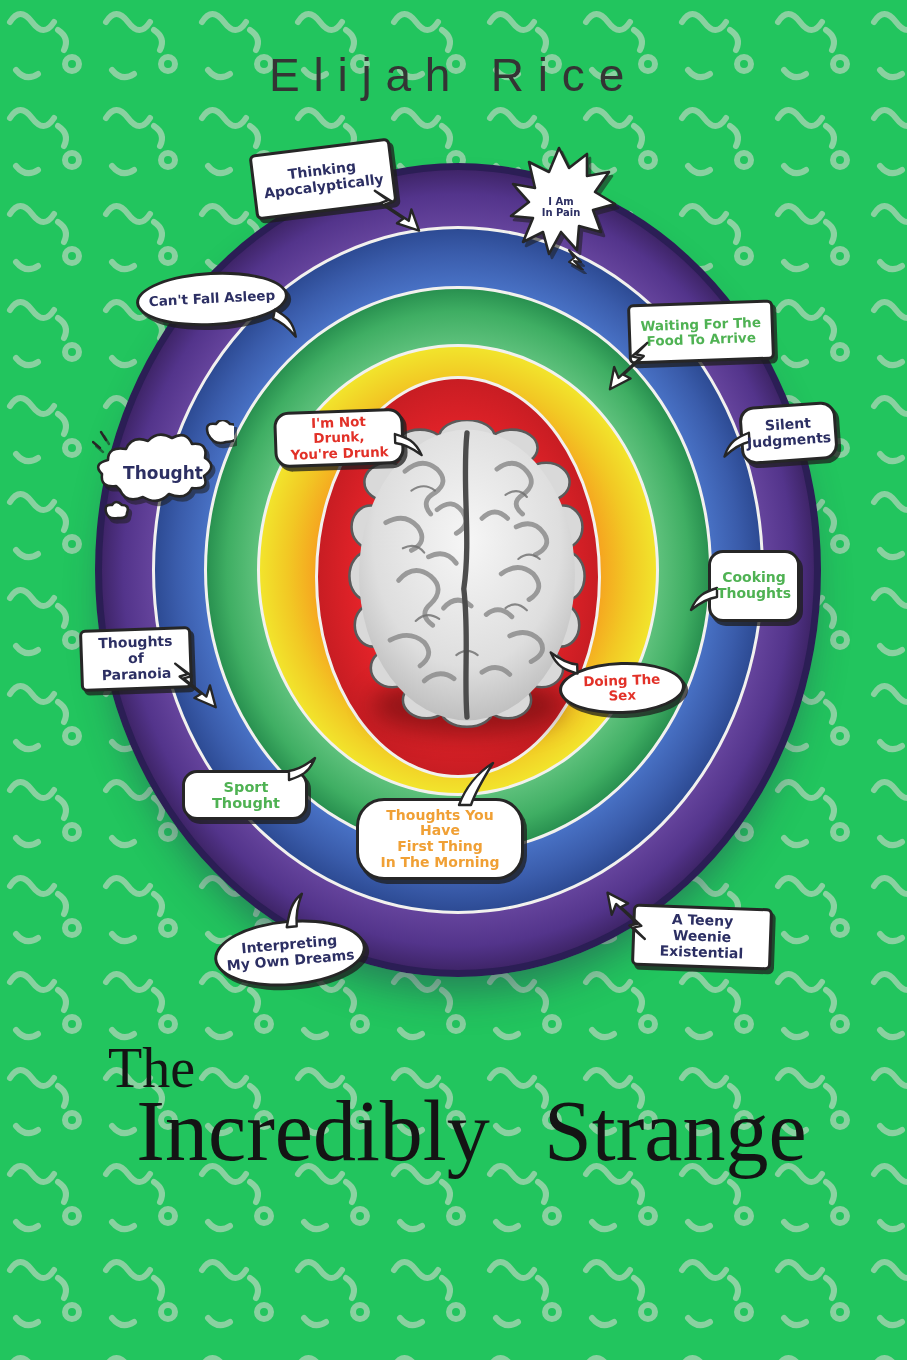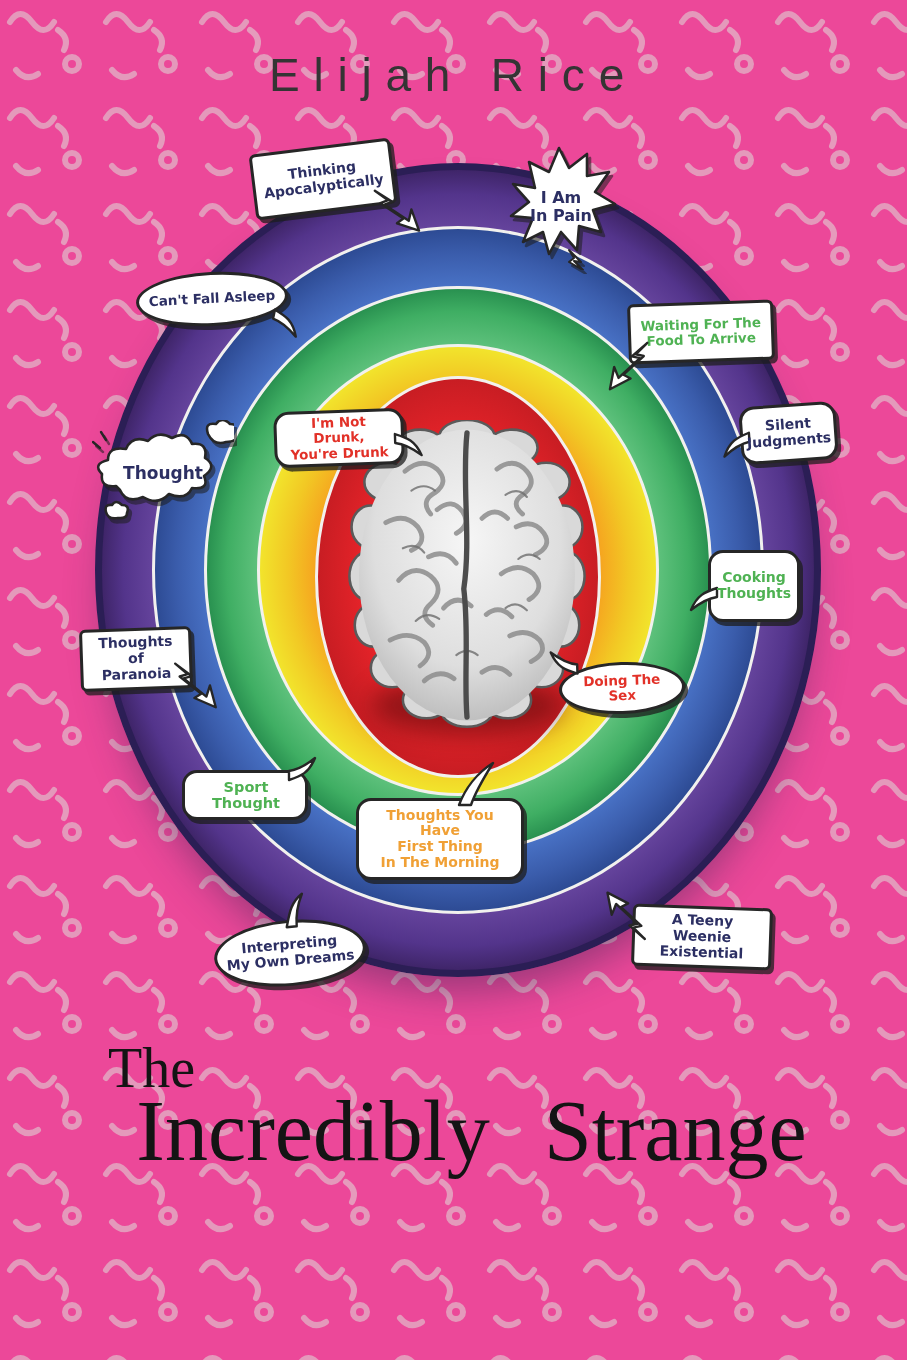--- a/index.html
+++ b/index.html
@@ -1,17 +1,17 @@
 <!DOCTYPE html>
 <html><head>
 <meta charset="utf-8">
 <style>
   html,body{margin:0;padding:0;}
   body{background:#e8e7e4;font-family:"Liberation Sans",sans-serif;}
-  .cover{position:relative;width:907px;height:1360px;margin:0 auto;background:#ec4899;overflow:hidden;}
+  .cover{position:relative;width:907px;height:1360px;margin:0 auto;background:#22c55e;overflow:hidden;}
   .pattern{position:absolute;inset:0;opacity:.55;}
   
   .author{position:absolute;top:48px;left:0;right:0;text-align:center;
     font-size:46px;letter-spacing:.30em;color:#343434;font-weight:400;}
   
   .ring{position:absolute;border-radius:50%;box-sizing:border-box;}
   #ring-purple{left:95px;top:163px;width:726px;height:814px;border:7px solid #2b1e55;
     background:radial-gradient(closest-side,#6b49a2 60%,#6b49a2 83%,#53348b 94%,#3f2569 100%);
     box-shadow:0 26px 40px -12px rgba(45,35,80,.45);}
   #ring-blue{left:152px;top:226px;width:612px;height:688px;border:3px solid #f2f1ee;
@@ -40,32 +40,32 @@
   .b-free .txt{position:relative;z-index:2;}
   .c-navy{color:#2c2f63;}
   .c-green{color:#4fb253;}
   .c-red{color:#e23128;}
   .c-orange{color:#f0a035;}
   .tail{position:absolute;z-index:-1;overflow:visible;}
   .tail path,.zig path{fill:#fff;stroke:#262626;stroke-width:2.4;stroke-linejoin:round;}
   .zig{position:absolute;overflow:visible;}
   
   #b-thinking{left:252px;top:146px;width:142px;height:66px;font-size:14px;transform:rotate(-7deg);}
-  #b-pain{left:503px;top:144px;width:116px;height:126px;font-size:16px;}
+  #b-pain{left:503px;top:144px;width:116px;height:126px;font-size:10px;}
   #b-asleep{left:136px;top:272px;width:152px;height:54px;font-size:13.5px;transform:rotate(-3deg);}
   #b-waiting{left:628px;top:302px;width:146px;height:60px;font-size:13.5px;transform:rotate(-2deg);}
   #b-boredom{left:92px;top:420px;width:142px;height:108px;font-size:17px;}
   #b-notdrunk{left:274px;top:410px;width:130px;height:56px;font-size:13.5px;transform:rotate(-2deg);}
   #b-silent{left:740px;top:404px;width:97px;height:58px;font-size:14px;transform:rotate(-4deg);}
   #b-cooking{left:708px;top:550px;width:92px;height:72px;font-size:14px;}
   #b-paranoia{left:80px;top:628px;width:112px;height:62px;font-size:14px;transform:rotate(-2deg);}
   #b-sex{left:559px;top:662px;width:126px;height:52px;font-size:13.5px;transform:rotate(-2deg);}
   #b-work{left:702px;top:746px;width:134px;height:50px;font-size:14.5px;}
   #b-sport{left:182px;top:770px;width:126px;height:50px;font-size:14.5px;padding-left:10px;}
-  #b-morning{left:356px;top:798px;width:168px;height:82px;font-size:14px;}
+  #b-morning{left:356px;top:798px;width:168px;height:82px;font-size:14px;border-radius:28px;}
   #b-dreams{left:214px;top:920px;width:152px;height:66px;font-size:14px;transform:rotate(-5deg);}
   #b-teeny{left:632px;top:906px;width:140px;height:62px;font-size:14px;transform:rotate(2deg);}
   
   .title{font-family:"Liberation Serif","DejaVu Serif",serif;color:#141414;line-height:1;}
   .title-the{position:absolute;left:108px;top:1040px;font-size:56px;}
   .title-main{position:absolute;left:0;right:0;top:1088px;text-align:center;font-size:86px;word-spacing:.38em;padding-left:36px;}
   .title-sub{position:absolute;left:0;right:0;top:1194px;text-align:center;font-size:66px;word-spacing:.12em;}
 </style>
 </head>
 <body>

